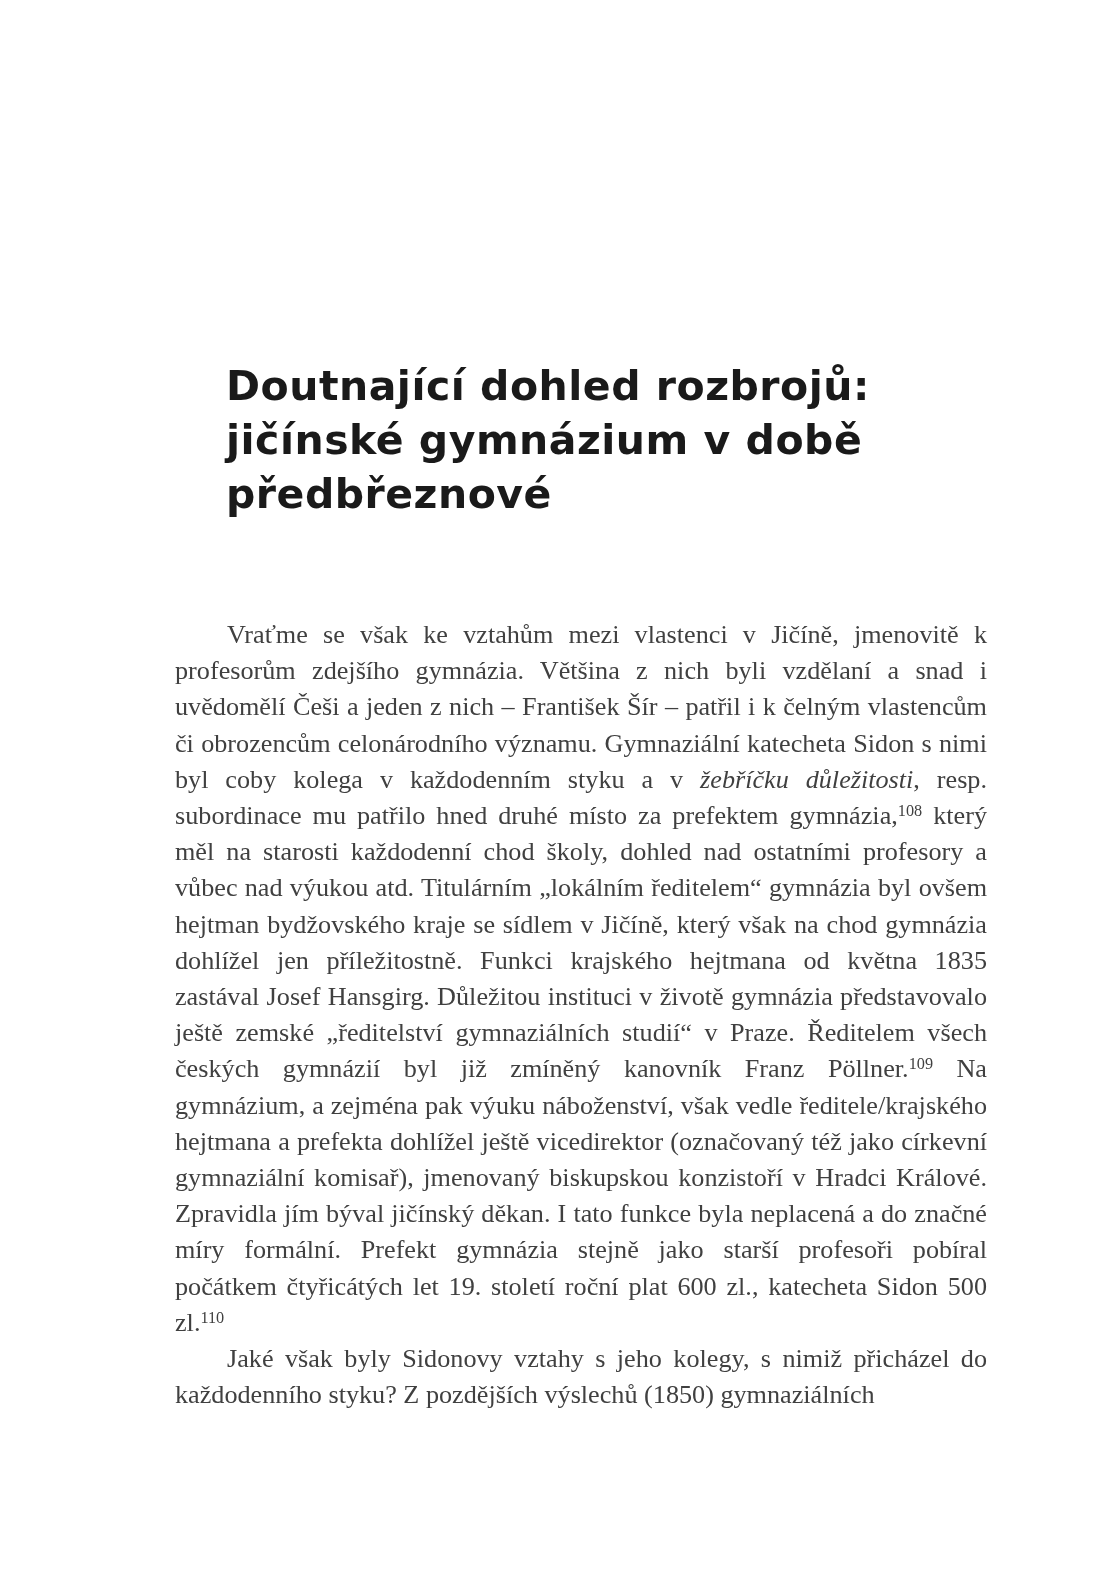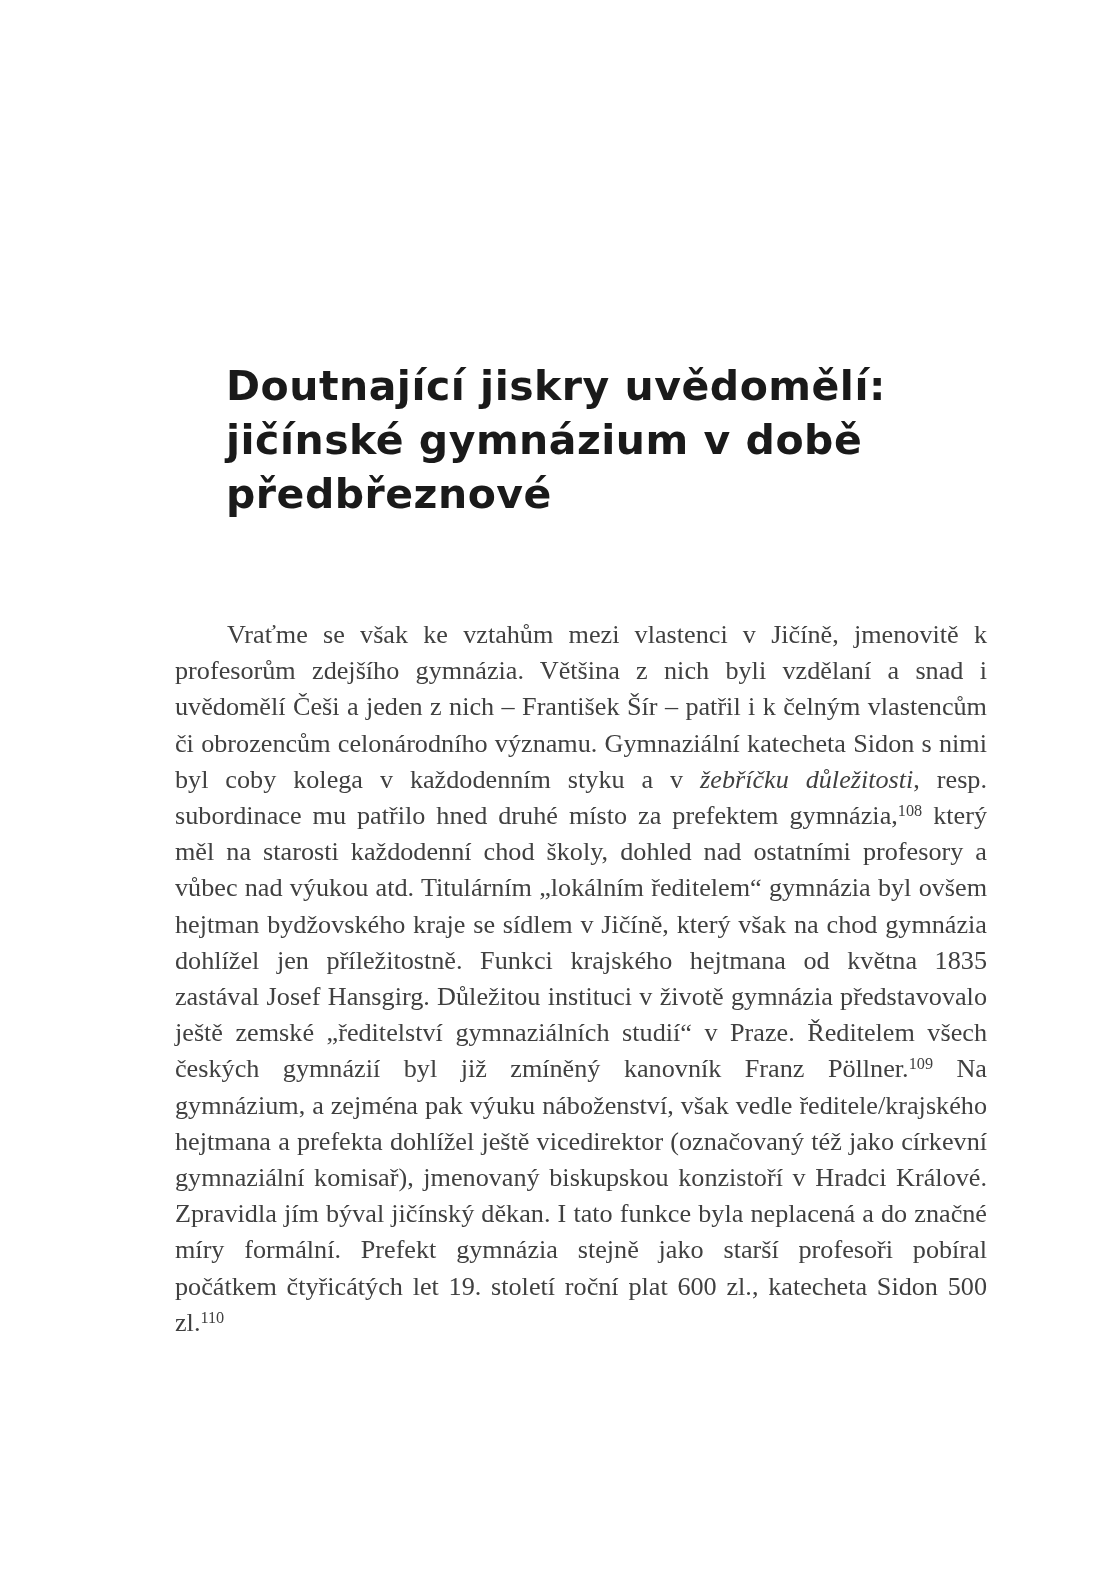--- a/index.html
+++ b/index.html
@@ -75,24 +75,25 @@
     vertical-align: 0.52em;
     line-height: 0;
     font-style: normal;
   }
 </style>
 </head>
 <body>
 
 <div class="page">
 
-  <h1 class="chapter-title">Doutnající jiskry uvědomělí:
+  <h1 class="chapter-title">Doutnající dohled rozbrojů:
 jičínské gymnázium v době
 předbřeznové</h1>
 
   <div class="body-block">
 
     <p class="para indent"><span>Vraťme se však ke vztahům mezi vlastenci v Jičíně, jmenovitě k profesorům zdejšího gymnázia. Většina z nich byli vzdělaní a snad i uvědomělí Češi a jeden z nich – František Šír – patřil i k čelným vlastencům či obrozencům celonárodního významu. Gymnaziální katecheta Sidon s nimi byl coby kolega v každodenním styku a v </span><i>žebříčku důležitosti</i><span>, resp. subordinace mu patřilo hned druhé místo za prefektem gymnázia,</span><sup class="fn">108</sup><span> který měl na starosti každodenní chod školy, dohled nad ostatními profesory a vůbec nad výukou atd. Titulárním „lokálním ředitelem“ gymnázia byl ovšem hejtman bydžovského kraje se sídlem v Jičíně, který však na chod gymnázia dohlížel jen příležitostně. Funkci krajského hejtmana od května 1835 zastával Josef Hansgirg. Důležitou instituci v životě gymnázia představovalo ještě zemské „ředitelství gymnaziálních studií“ v Praze. Ředitelem všech českých gymnázií byl již zmíněný kanovník Franz Pöllner.</span><sup class="fn">109</sup><span> Na gymnázium, a zejména pak výuku náboženství, však vedle ředitele/krajského hejtmana a prefekta dohlížel ještě vicedirektor (označovaný též jako církevní gymnaziální komisař), jmenovaný biskupskou konzistoří v Hradci Králové. Zpravidla jím býval jičínský děkan. I tato funkce byla neplacená a do značné míry formální. Prefekt gymnázia stejně jako starší profesoři pobíral počátkem čtyřicátých let 19. století roční plat 600 zl., katecheta Sidon 500 zl.</span><sup class="fn">110</sup></p>
 
+    <p class="para indent"><span>Jaké však byly Sidonovy vztahy s jeho kolegy, s nimiž přicházel do každodenního styku? Z pozdějších výslechů (1850) gymnaziálních</span></p>
 
   </div>
 
 </div>
 
 </body></html>

